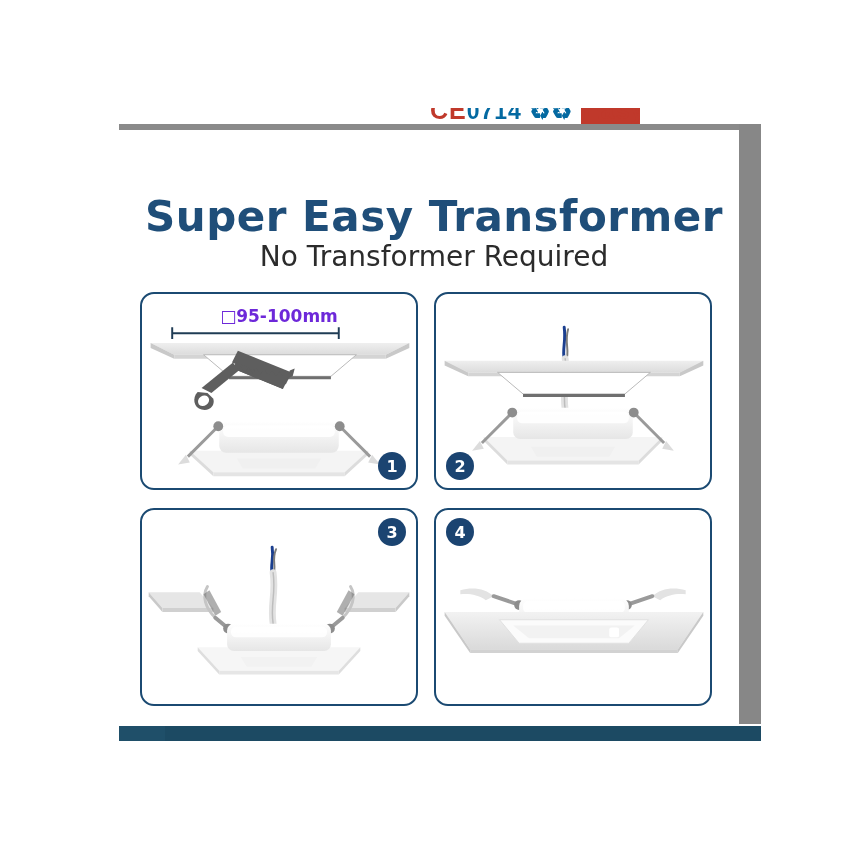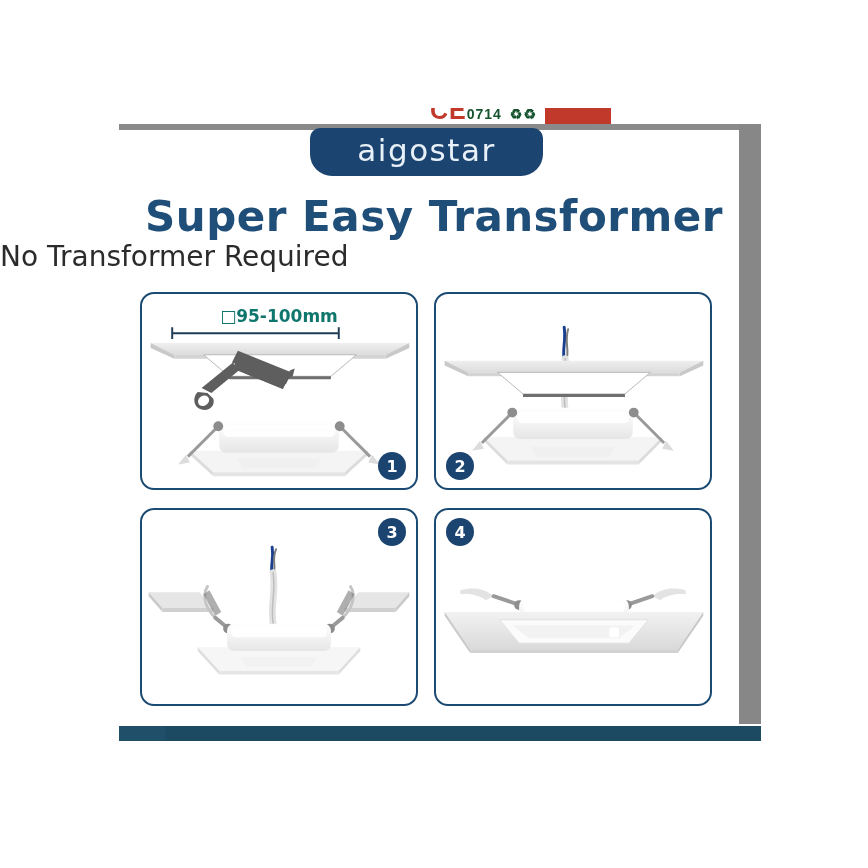--- a/index.html
+++ b/index.html
@@ -70,21 +70,21 @@
     position: absolute;
     left: 0;
     top: -12px;
     font-size: 25px;
     font-weight: bold;
     color: #c0392b;
     letter-spacing: 1px;
     white-space: nowrap;
     font-family: "Liberation Sans", sans-serif;
   }
-  .cert-strip .cert-text .dark { color: #14532d; font-size: 14px; }
+  .cert-strip .cert-text .dark { color: #0369a1; font-size: 23px; }
   .cert-strip .cert-text .box {
     background: #c0392b;
     color: #c0392b;
     padding: 0 2px;
   }
 
   
   .logo {
     position: absolute;
     left: 310px;
@@ -118,20 +118,21 @@
     font-weight: bold;
     color: #1f4e79;
     letter-spacing: 0.5px;
     font-family: "DejaVu Sans", sans-serif;
   }
   .subhead {
     position: absolute;
     left: 0;
     top: 240px;
     width: 868px;
+    text-align: center;
     font-size: 28px;
     color: #2b2b2b;
     font-family: "DejaVu Sans", sans-serif;
   }
 
   
   .panels {
     position: absolute;
     left: 140px;
     top: 292px;
@@ -181,44 +182,41 @@
   }
 
   .dim-label {
     position: absolute;
     left: 0;
     top: 12px;
     width: 100%;
     text-align: center;
     font-size: 17px;
     font-weight: bold;
-    color: #0f766e;
+    color: #6d28d9;
     font-family: "DejaVu Sans", sans-serif;
     z-index: 5;
   }
 </style>
 </head>
 <body>
 
 <div id="stage">
 
   <div class="top-rule"></div>
   <div class="right-bar"></div>
   <div class="bottom-bar"></div>
   <div class="bottom-bar-cap"></div>
 
   <div class="cert-strip">
     <div class="cert-text">
       <span>CE</span><span class="dark">0714</span> <span class="dark">♻♻</span> <span class="box">Easy</span>
     </div>
   </div>
 
-  <div class="logo">
-    <span class="logo-text">aigostar</span>
-  </div>
 
   <div class="headline">Super Easy Transformer</div>
   <div class="subhead">No Transformer Required</div>
 
   <div class="panels">
 
     <div class="panel p1">
       <div class="dim-label">□95-100mm</div>
       <svg class="art" viewBox="0 0 278 198">
         <defs>

